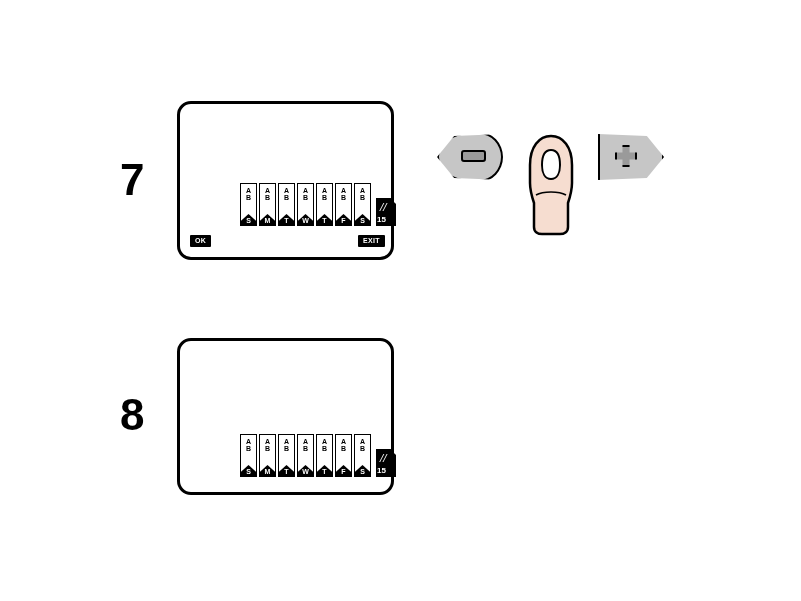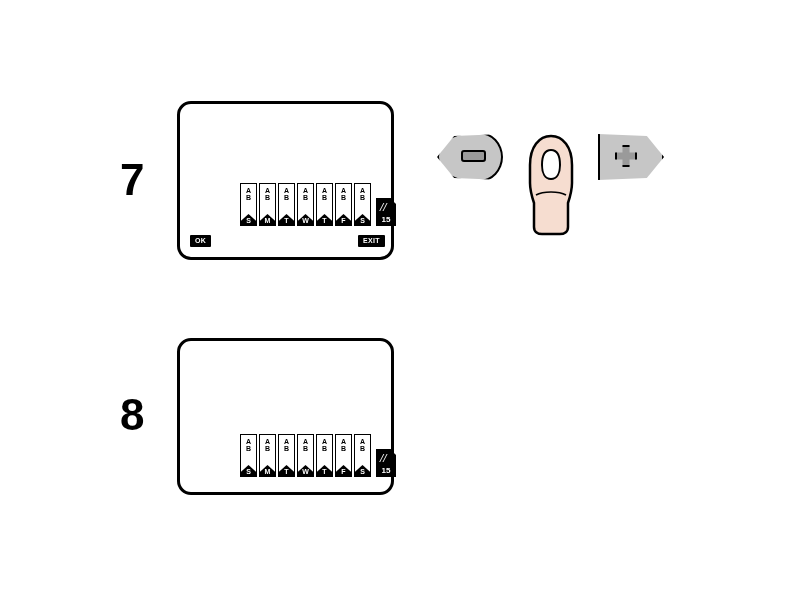--- a/index.html
+++ b/index.html
@@ -133,21 +133,21 @@
     font-style: italic;
     font-weight: bold;
     font-size: 12px;
     line-height: 12px;
   }
   .memcard .count {
     position: absolute;
     bottom: 1px;
     left: 0;
     width: 100%;
-    text-align: center;
+    text-align: left;
     color: #ffffff;
     font-family: "Liberation Sans", sans-serif;
     font-weight: bold;
     font-size: 8px;
     line-height: 9px;
   }
 
   
   .hw-button {
     position: absolute;

